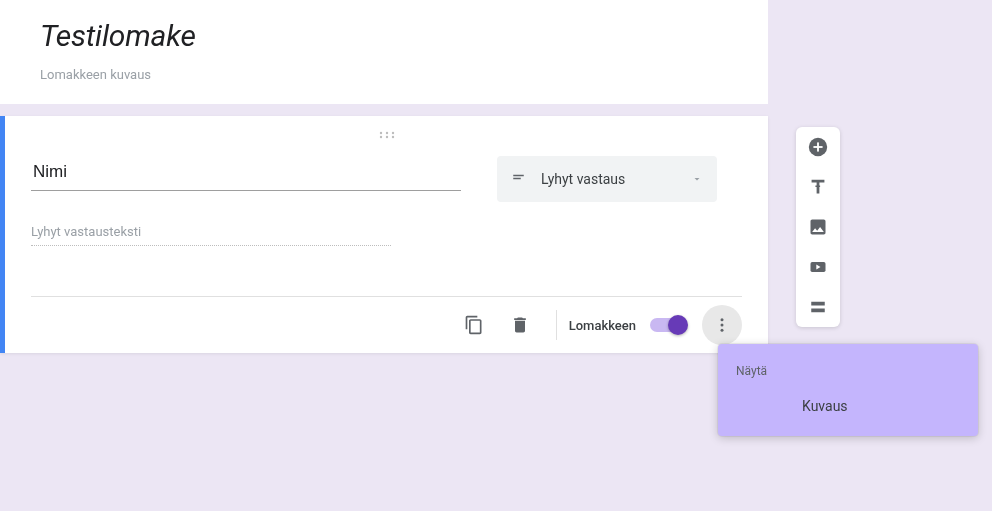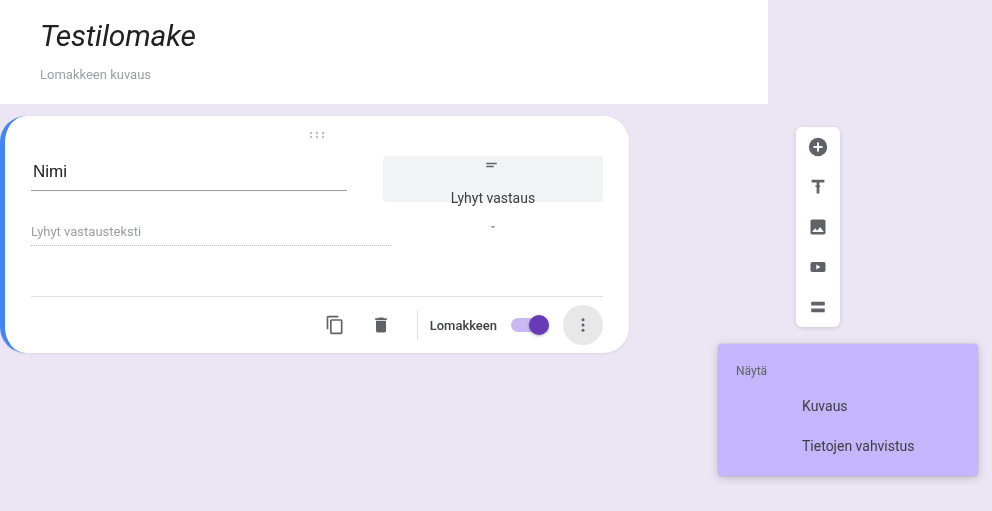--- a/index.html
+++ b/index.html
@@ -24,26 +24,25 @@
     margin-bottom: 14px;
     letter-spacing: -0.2px;
     font-style: italic;
   }
   .form-desc {
     font-size: 13px;
     color: #9aa0a6;
   }
   .question-card {
     background: #fff;
-    width: 629px;
+    width: 768px;
     border-left: 5px solid #4285f4;
     position: relative;
     padding: 14px 26px 0 26px;
     box-shadow: 0 1px 3px rgba(0,0,0,0.08);
-    border-radius: 26px;
   }
   .drag-handle {
     text-align: center;
     color: #bdbdbd;
     font-size: 14px;
     letter-spacing: 1px;
     height: 18px;
     line-height: 8px;
     cursor: move;
   }
@@ -68,21 +67,20 @@
   .q-type {
     width: 220px;
     height: 46px;
     background: #f1f3f4;
     border-radius: 4px;
     display: flex;
     align-items: center;
     padding: 0 14px;
     cursor: pointer;
     gap: 12px;
-    flex-direction: column;
   }
   .q-type-label {
     flex: 1;
     font-size: 14px;
     color: #3c4043;
   }
   .q-answer-placeholder {
     margin-top: 22px;
     font-size: 13px;
     color: #9aa0a6;
@@ -285,14 +283,13 @@
     <svg width="18" height="18" viewBox="0 0 24 24" fill="#5f6368">
         <rect x="3" y="5" width="18" height="5"></rect>
         <rect x="3" y="14" width="18" height="5"></rect>
       </svg>
   </div>
 </div>
 
 <div class="context-menu">
   <div class="menu-header">Näytä</div>
   <div class="menu-item">Kuvaus</div>
-  <div class="menu-item">Tietojen vahvistus</div>
 </div>
 
 </body></html>

